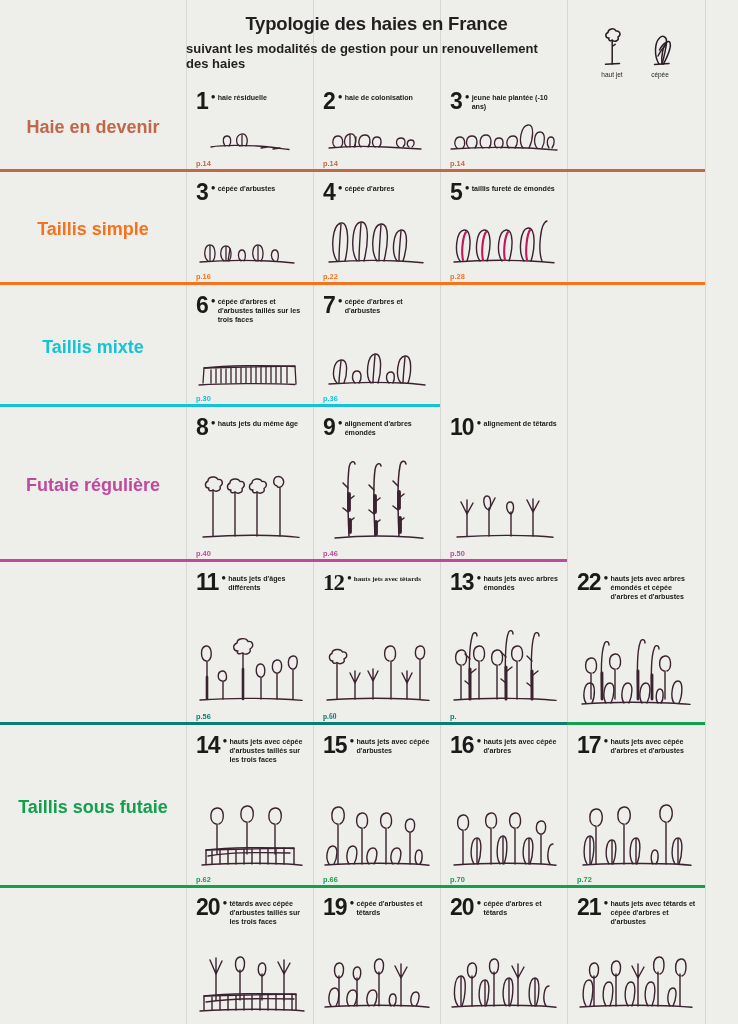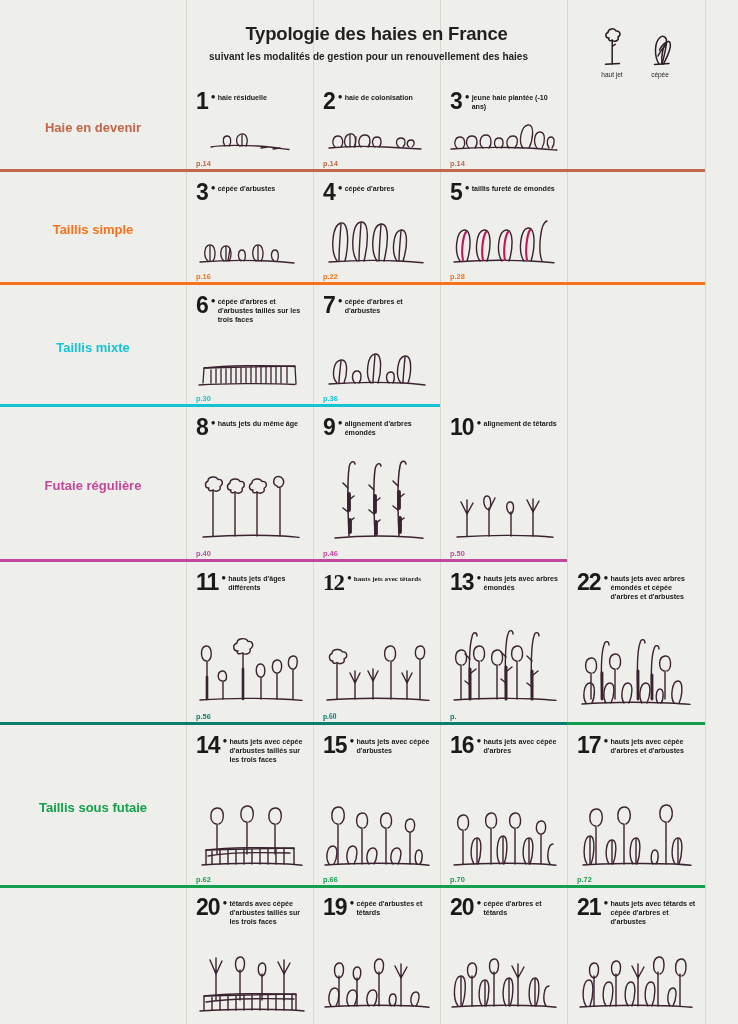--- a/index.html
+++ b/index.html
@@ -12,32 +12,32 @@
   }
   .sheet{position:absolute;inset:0;background:#eeeeea;}
 
   
   .vrule{position:absolute;top:0;bottom:0;width:1px;background:#d8d8d2;}
 
   
   .header{position:absolute;left:186px;top:0;width:381px;height:84px;
           display:flex;flex-direction:column;align-items:center;justify-content:center;}
   .header h1{margin:0;font-size:18.5px;font-weight:bold;color:#231f20;letter-spacing:-0.2px;}
-  .header h2{margin:6px 16px 0 0;font-size:10px;font-weight:bold;color:#231f20;}
+  .header h2{margin:6px 16px 0 0;font-size:13px;font-weight:bold;color:#231f20;}
 
   .legend{position:absolute;left:567px;top:0;width:138px;height:84px;
           display:flex;align-items:flex-end;justify-content:center;gap:14px;padding-bottom:6px;box-sizing:border-box;}
   .legend .lg{display:flex;flex-direction:column;align-items:center;}
   .legend .lgcap{font-size:6.5px;color:#231f20;margin-top:1px;}
 
   
   .band{position:absolute;left:0;width:738px;}
   .bandlabel{position:absolute;left:0;width:186px;top:0;bottom:0;
              display:flex;align-items:center;justify-content:center;text-align:center;}
-  .bandlabel span{font-size:13px;font-weight:bold;line-height:1.32;}
+  .bandlabel span{font-size:18px;font-weight:bold;line-height:1.32;}
 
   .sep{position:absolute;height:3px;left:0;}
 
   
   .cell{position:absolute;top:0;bottom:0;box-sizing:border-box;}
   .cellhead{position:absolute;left:10px;right:6px;top:7px;display:flex;align-items:flex-start;}
   .num{font-size:23px;font-weight:bold;color:#1a1a1a;line-height:0.95;letter-spacing:-1px;}
   .bullet{font-size:8px;color:#1a1a1a;margin:2px 2px 0 3px;line-height:1;}
   .cap{font-size:7.1px;font-weight:bold;color:#1a1a1a;line-height:1.28;padding-top:3px;}
   .pg{position:absolute;left:10px;bottom:4px;font-size:7.4px;font-weight:bold;}

